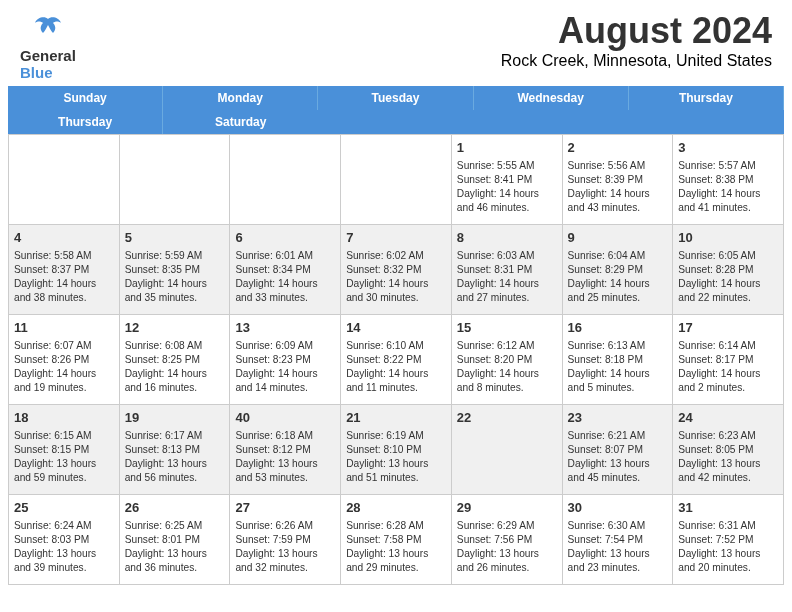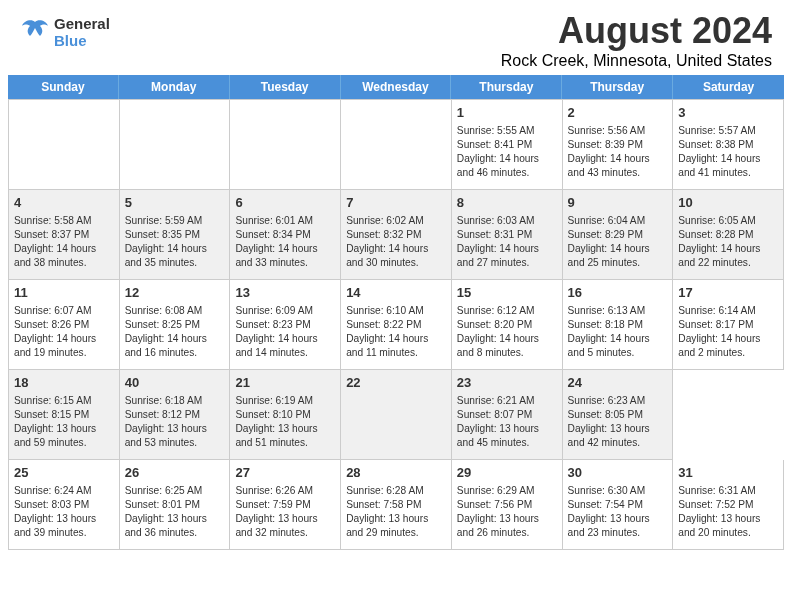--- a/index.html
+++ b/index.html
@@ -1,29 +1,29 @@
 <!DOCTYPE html>
 <html><head>
   <meta charset="utf-8">
   <style>
     * { margin: 0; padding: 0; box-sizing: border-box; }
     body { font-family: Arial, sans-serif; background: #fff; width: 792px; height: 612px; overflow: hidden; }
     
     .header { padding: 10px 20px 5px 20px; display: flex; align-items: flex-start; justify-content: space-between; }
     
-    .logo { display: flex; align-items: center; gap: 4px; margin-top: 5px; }
+    .logo { display: flex; align-items: center; gap: 4px; margin-top: 5px; flex-direction: column; }
     .logo-bird { width: 30px; height: 28px; }
     
     .title-block { text-align: right; }
     .title-block h1 { font-size: 36px; font-weight: bold; color: #333; }
     .title-block h2 { font-size: 16px; font-weight: normal; color: #000000; }
     
     .calendar { margin: 0 8px 8px 8px; }
     
-    .cal-header { display: grid; grid-template-columns: repeat(7, 1fr); background: #4a90d9; }
+    .cal-header { display: grid; grid-template-columns: repeat(5, 1fr); background: #4a90d9; }
     .cal-header-cell { color: #fff; font-size: 12px; font-weight: bold; padding: 5px 4px; text-align: center; border-right: 1px solid #6aaae0; }
     .cal-header-cell:last-child { border-right: none; }
     
     .cal-body { display: grid; grid-template-rows: repeat(5, 1fr); border-left: 1px solid #ccc; border-top: 1px solid #ccc; }
     .cal-row { display: grid; grid-template-columns: repeat(7, 1fr); }
     .cal-cell { border-right: 1px solid #ccc; border-bottom: 1px solid #ccc; padding: 4px 5px; min-height: 90px; background: #fff; vertical-align: top; font-size: 10.5px; line-height: 1.35; }
     .cal-cell.empty { background: #fff; }
     .day-num { font-size: 13px; font-weight: bold; color: #333; margin-bottom: 2px; }
     .day-info { color: #333; font-size: 10.2px; line-height: 1.38; }
     
@@ -143,20 +143,24 @@
           <div class="day-num">17</div>
           <div class="day-info">Sunrise: 6:14 AM<br>Sunset: 8:17 PM<br>Daylight: 14 hours and 2 minutes.</div>
         </div>
       </div>
       <div class="cal-row row-3">
         <div class="cal-cell">
           <div class="day-num">18</div>
           <div class="day-info">Sunrise: 6:15 AM<br>Sunset: 8:15 PM<br>Daylight: 13 hours and 59 minutes.</div>
         </div>
         <div class="cal-cell">
+          <div class="day-num">19</div>
+          <div class="day-info">Sunrise: 6:17 AM<br>Sunset: 8:13 PM<br>Daylight: 13 hours and 56 minutes.</div>
+        </div>
+        <div class="cal-cell">
           <div class="day-num">40</div>
           <div class="day-info">Sunrise: 6:18 AM<br>Sunset: 8:12 PM<br>Daylight: 13 hours and 53 minutes.</div>
         </div>
         <div class="cal-cell">
           <div class="day-num">21</div>
           <div class="day-info">Sunrise: 6:19 AM<br>Sunset: 8:10 PM<br>Daylight: 13 hours and 51 minutes.</div>
         </div>
         <div class="cal-cell">
           <div class="day-num">22</div>
         </div>

